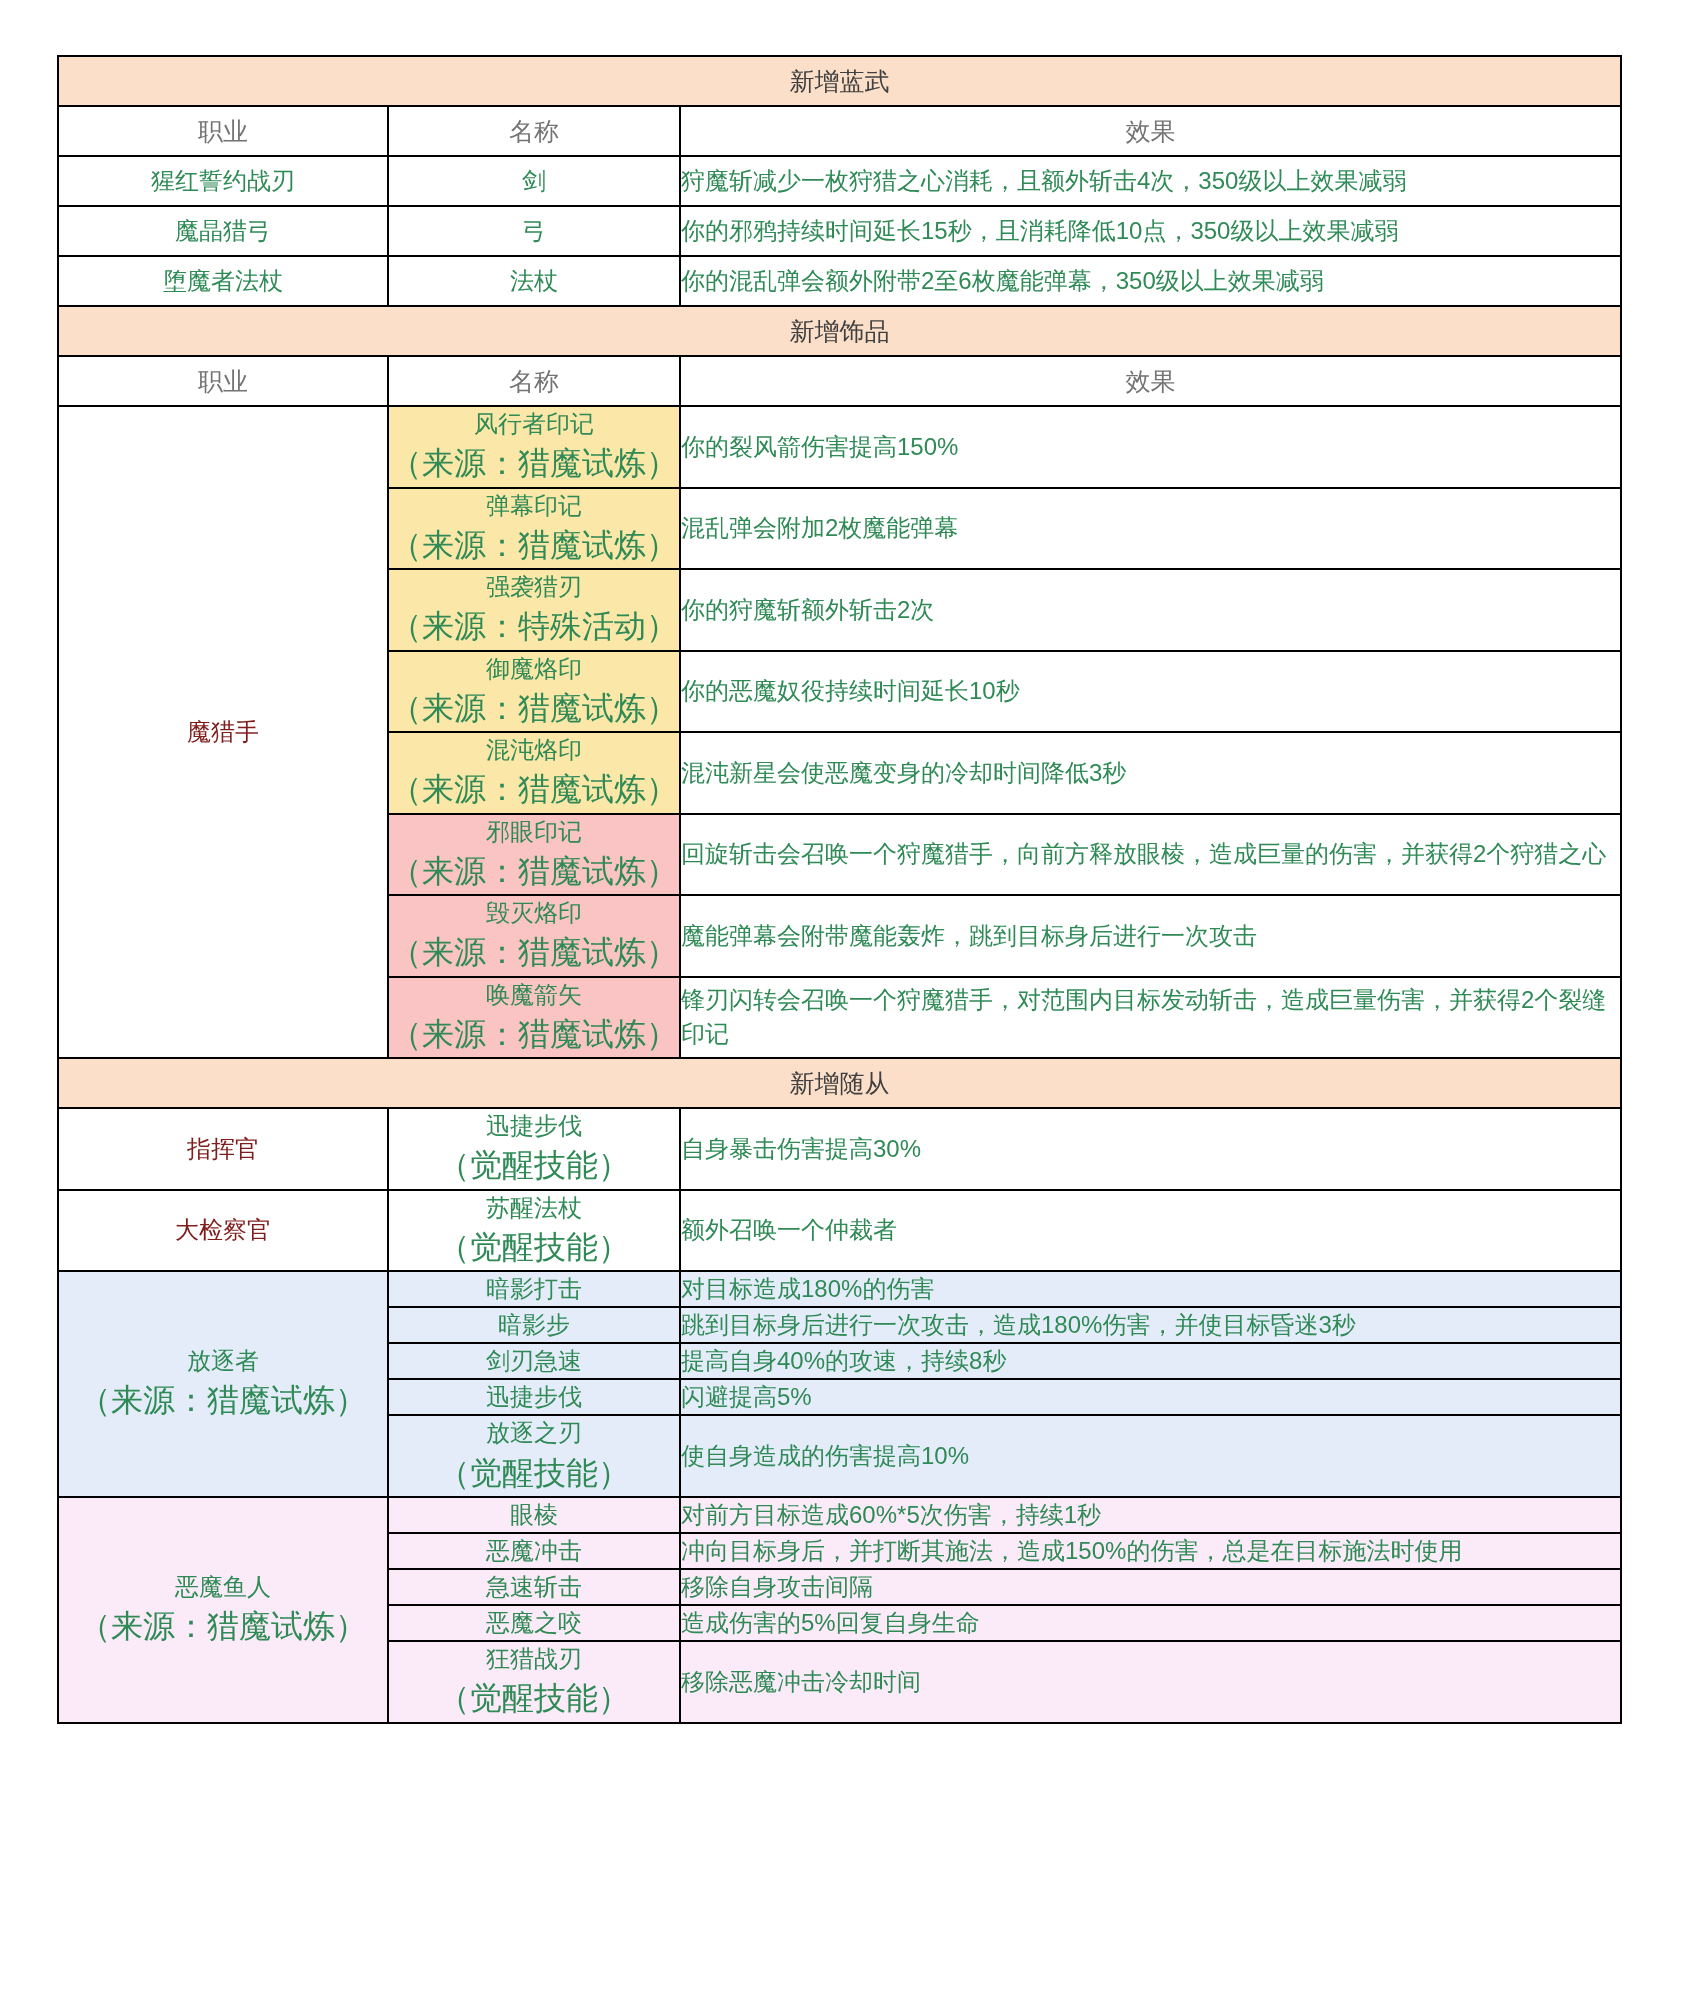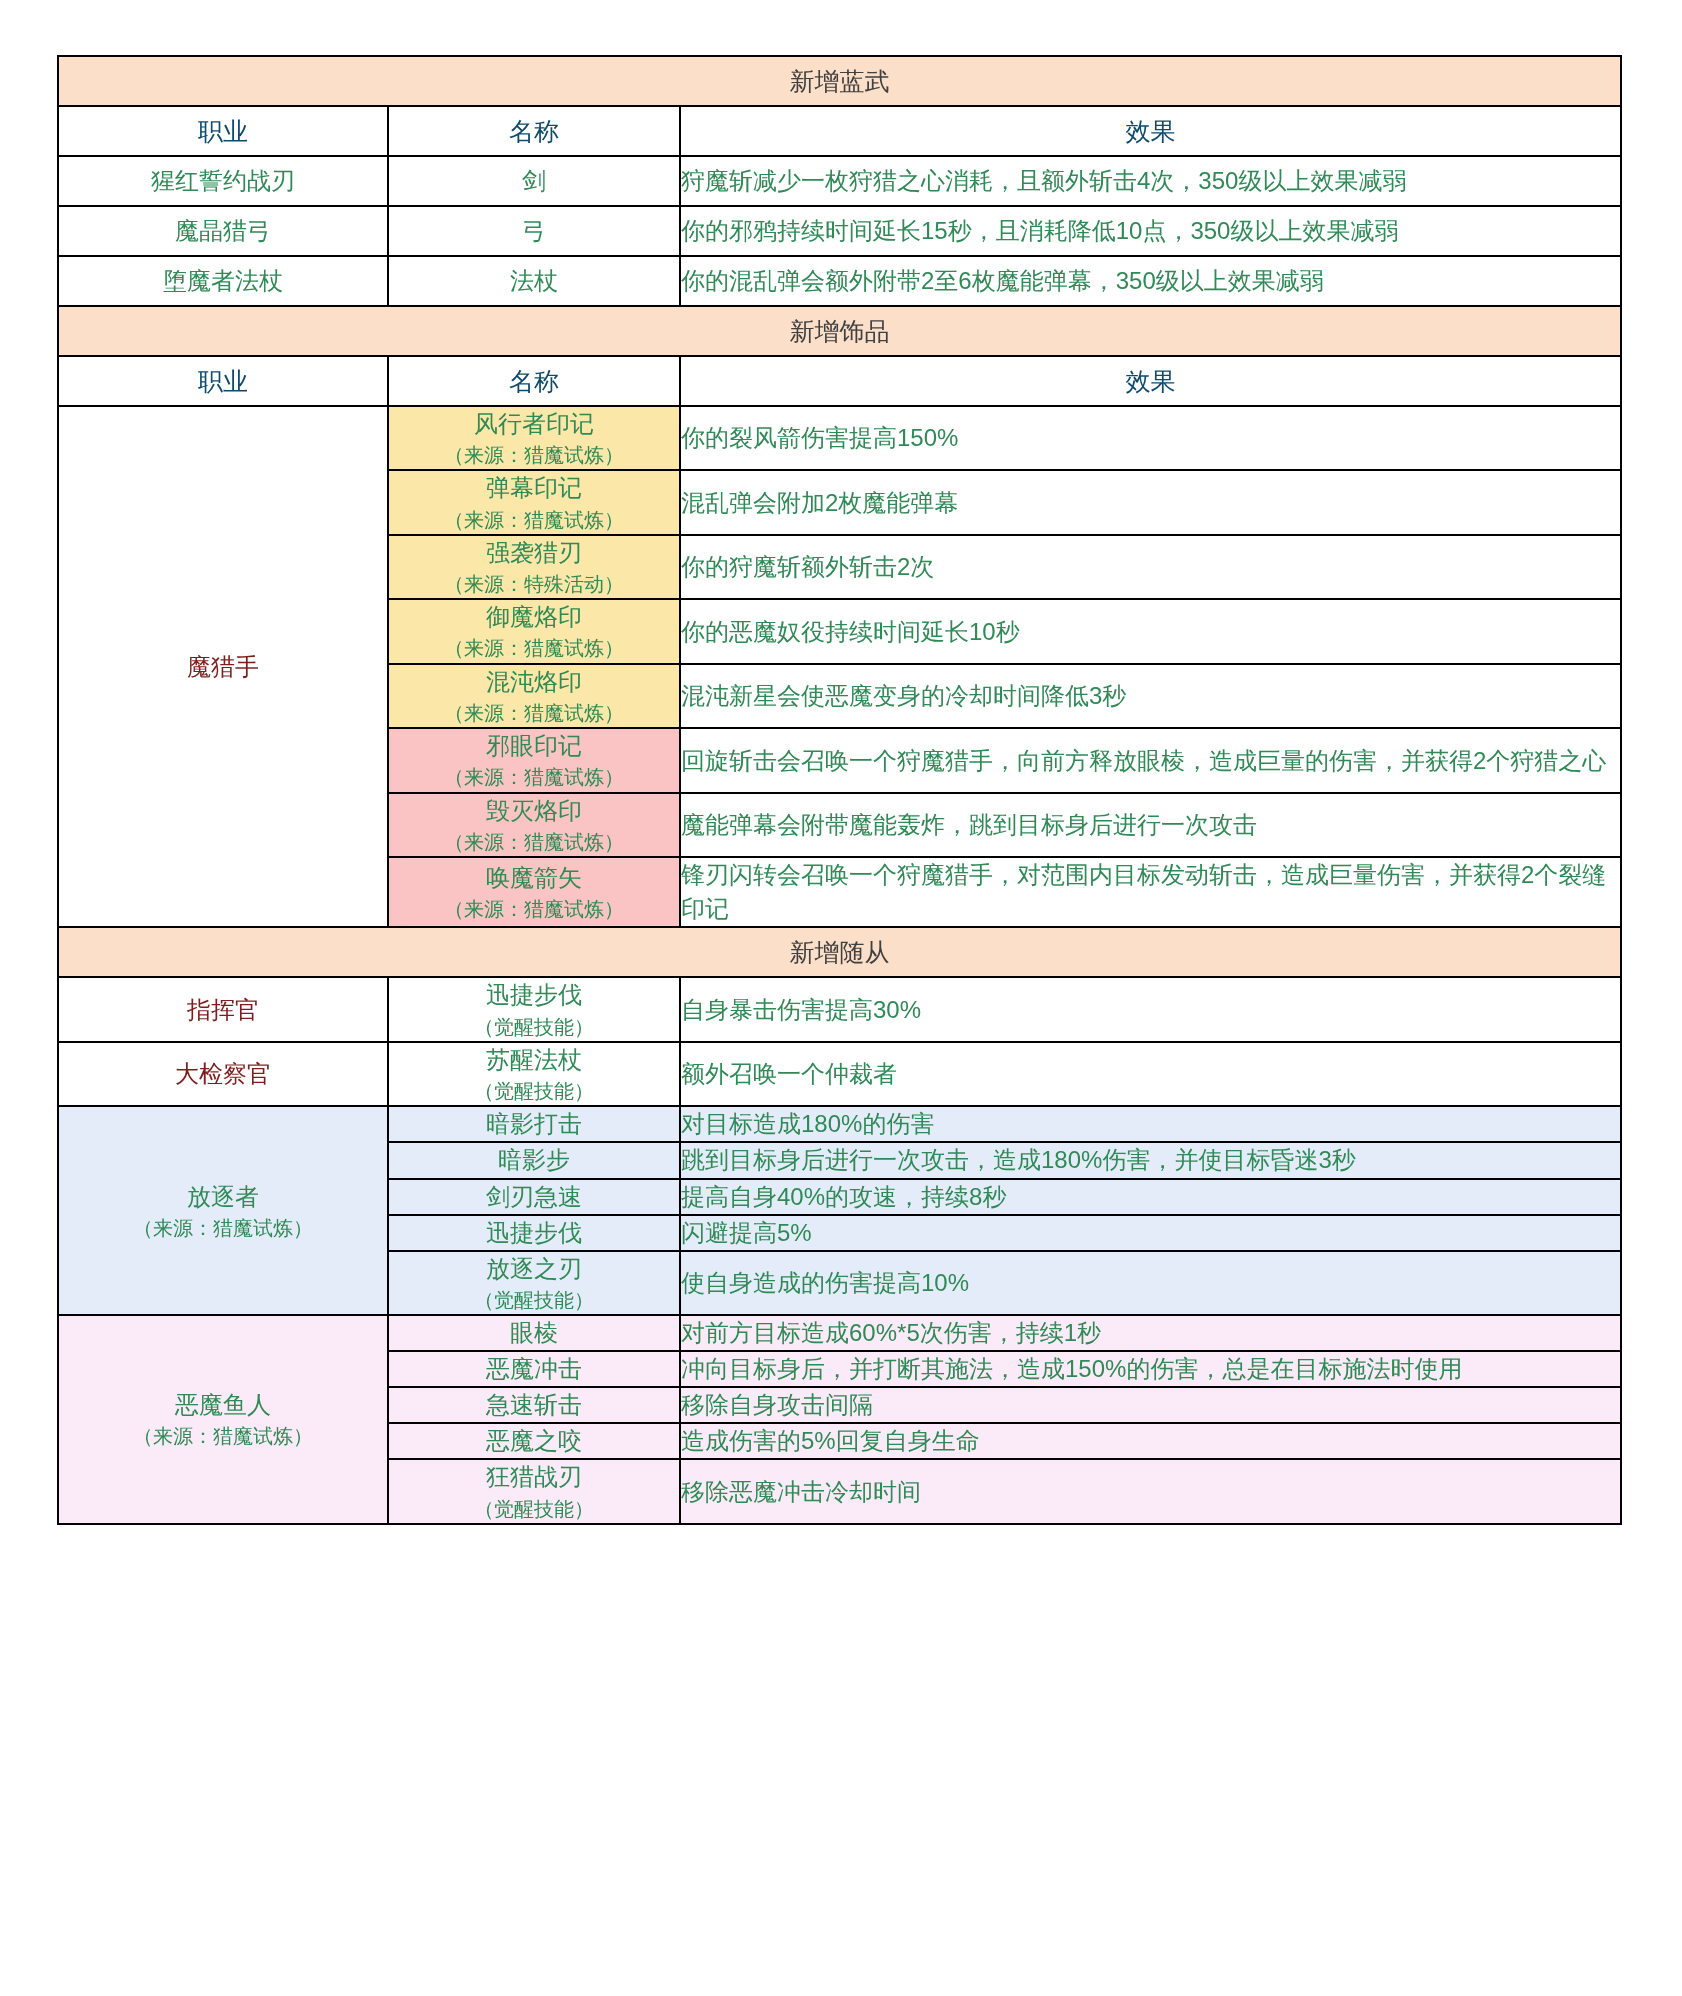--- a/index.html
+++ b/index.html
@@ -35,37 +35,37 @@
     background: #fbdfc8;
     text-align: center;
     color: #404040;
     font-size: 25px;
     height: 48px;
     line-height: 48px;
     font-weight: normal;
   }
   .col-head {
     text-align: center;
-    color: #0c4a6e;
+    color: #737373;
     font-size: 25px;
     height: 48px;
     line-height: 48px;
   }
   .cell {
     font-size: 24px;
     color: #2f8a56;
     padding: 10px 12px;
     line-height: 1.42;
   }
   .cell.ctr { text-align: center; }
   .cell.ctr-blk { text-align: center; color: #7f1d1d; }
   .cell.left { text-align: left; }
   .sub {
     display: block;
-    font-size: 20px;
+    font-size: 32px;
   }
   .bg-yellow { background: #fbe7a8; margin-left: 27px; }
   .bg-pink   { background: #fac4c4; }
   .bg-blue   { background: #e4ecf9; }
   .bg-lilac  { background: #fbeaf7; }
   .bg-white  { background: #ffffff; }
   .h-tall { height: 50px; padding-left: 32px; }
 </style>
 </head>
 <body>

